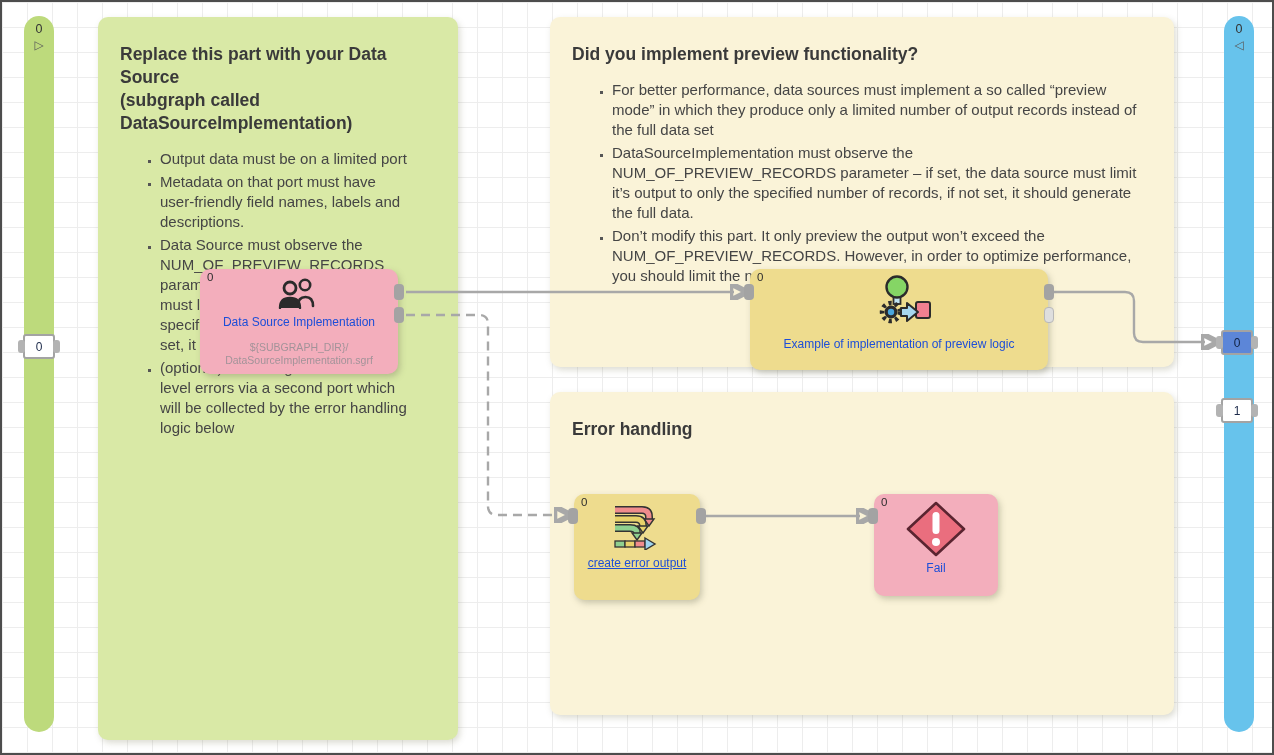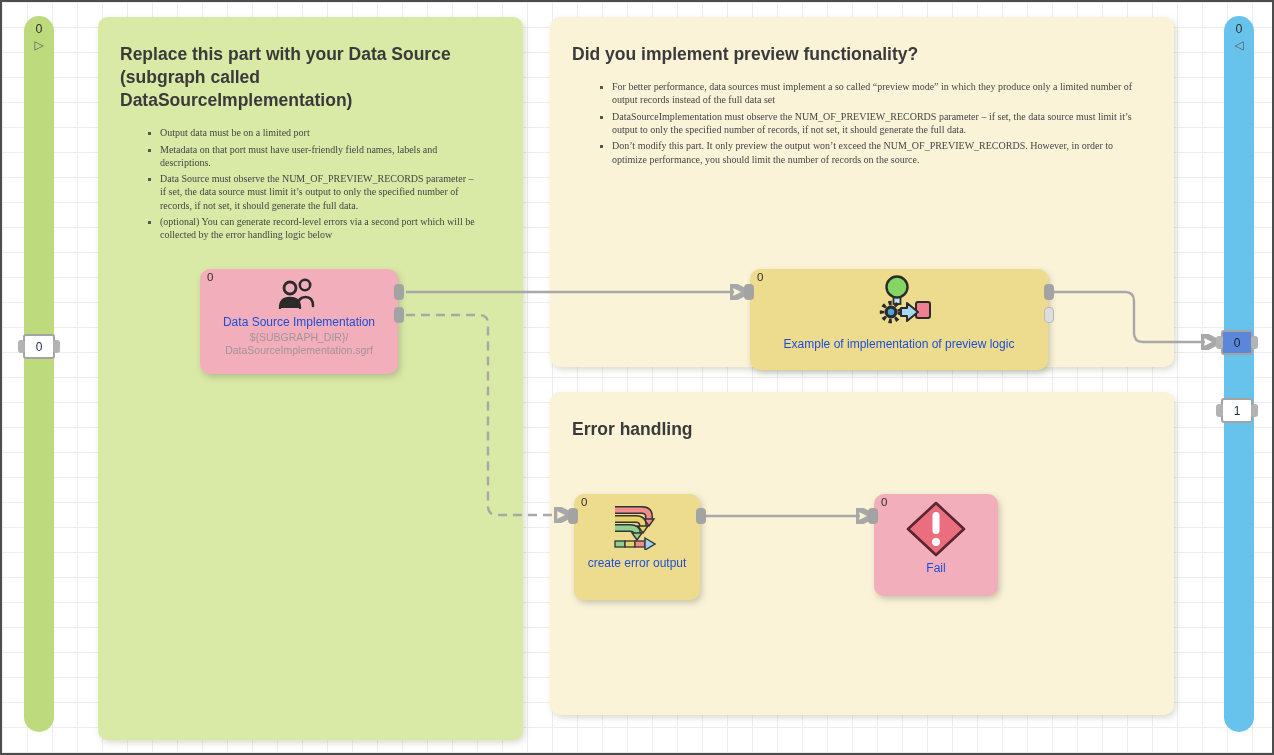--- a/index.html
+++ b/index.html
@@ -10,21 +10,21 @@
     background-image:
       repeating-linear-gradient(to right,#ededed 0 1px,transparent 1px 25px),
       repeating-linear-gradient(to bottom,#ededed 0 1px,transparent 1px 25px);
   }
   .panel{position:absolute;border-radius:10px;box-shadow:2px 3px 6px rgba(140,140,110,.30);z-index:1;}
   .panel.green{background:var(--green-panel);}
   .panel.yellow{background:var(--yellow-panel);}
   .panel-title{font-weight:bold;font-size:17.5px;color:#3a3a3a;line-height:1.32;}
   .panel .inner{padding:26px 26px 0 22px;}
   ul.bullets{margin:14px 0 0 0;padding-left:40px;list-style:square;}
-  ul.bullets li{font-size:10px;color:#454545;line-height:1.33;margin-bottom:3px;font-family:Liberation Serif, serif;}
+  ul.bullets li{font-size:15px;color:#454545;line-height:1.33;margin-bottom:3px;}
   ul.bullets li::marker{color:#555;font-size:9px;}
 
   .vbar{position:absolute;width:30px;height:716px;top:14px;border-radius:15px;z-index:2;text-align:center;}
   .vbar.left{left:22px;background:var(--green-bar);}
   .vbar.right{left:1222px;background:var(--blue-bar);}
   .bar-num{display:block;margin-top:6px;font-size:12.5px;color:#333;}
   .bar-arrow{display:block;margin-top:2px;font-size:12px;color:#5a5a5a;}
 
   .portbox{position:absolute;width:32px;height:25px;box-sizing:border-box;border:2px solid #a3a3a3;
     background:#fff;border-radius:3px;z-index:4;display:flex;align-items:center;justify-content:center;
@@ -32,35 +32,35 @@
   .portbox .bump{position:absolute;width:7px;height:13px;background:#b3b3b3;border-radius:3px;top:4px;z-index:-1;}
   .portbox .bump.l{left:-7px;} .portbox .bump.r{right:-7px;}
   .portbox.selected{background:var(--selected-port);color:#102040;}
 
   .comp{position:absolute;border-radius:10px;box-shadow:2px 3px 6px rgba(120,120,95,.38);z-index:3;
     display:flex;flex-direction:column;align-items:center;}
   .comp.pink{background:var(--pink-comp);}
   .comp.yellow{background:var(--yellow-comp);}
   .badge{position:absolute;left:7px;top:2px;font-size:11.5px;color:#2d2d2d;}
   .comp-label{font-size:12px;color:#1d4ed8;text-align:center;}
-  .comp-sub{font-size:10.5px;color:#a29399;text-align:center;line-height:1.25;margin-top:2px;}
+  .comp-sub{font-size:10.5px;color:#a29399;text-align:center;line-height:1.25;margin-top:12px;}
   .port{position:absolute;width:10px;height:16px;background:#a3a3a3;border-radius:4px;z-index:5;}
   .port.in{left:-6px;} .port.out{right:-6px;}
   .port.unconnected{background:#dedede;border:1px solid #b8b8b8;box-sizing:border-box;}
 
   svg.wires{position:absolute;left:0;top:0;z-index:2;}
   svg.wires path{fill:none;stroke:#a8a8a8;stroke-width:2.4;}
   .icon-svg{display:block;}
 </style>
 </head>
 <body>
 
 <div class="canvas">
 
-  <div class="panel green" style="left:96px;top:15px;width:425px;height:723px;">
+  <div class="panel green" style="left:96px;top:15px;width:360px;height:723px;">
     <div class="inner">
       <div class="panel-title">
         <div>Replace this part with your Data Source</div>
         <div>(subgraph called DataSourceImplementation)</div>
       </div>
       <ul class="bullets" style="padding-right:20px;">
           <li>Output data must be on a limited port</li>
           <li>Metadata on that port must have user-friendly field names, labels and descriptions.</li>
           <li>Data Source must observe the NUM_OF_PREVIEW_RECORDS parameter – if set, the data source must limit it’s output to only the specified number of records, if not set, it should generate the full data.</li>
           <li>(optional) You can generate record-level errors via a second port which will be collected by the error handling logic below</li>
@@ -166,21 +166,21 @@
       <path d="M3,15 H24 Q31,15 31,22" fill="none" stroke="#e8d26a" stroke-width="5"></path>
       <polygon points="26,22 36,22 31,29" fill="#e8d26a" stroke="#333" stroke-width="1.4"></polygon>
       <path d="M3,24 H18 Q25,24 25,29" fill="none" stroke="#333" stroke-width="8"></path>
       <path d="M3,24 H18 Q25,24 25,29" fill="none" stroke="#8fd08f" stroke-width="5"></path>
       <polygon points="20,29 30,29 25,36" fill="#8fd08f" stroke="#333" stroke-width="1.4"></polygon>
       <rect x="3" y="37" width="10" height="6" fill="#8fd08f" stroke="#333" stroke-width="1.3"></rect>
       <rect x="13" y="37" width="10" height="6" fill="#e8d26a" stroke="#333" stroke-width="1.3"></rect>
       <rect x="23" y="37" width="10" height="6" fill="#f08c8c" stroke="#333" stroke-width="1.3"></rect>
       <polygon points="33,34 43,40 33,46" fill="#9fd4ef" stroke="#333" stroke-width="1.4"></polygon>
     </svg>
-    <div class="comp-label" style="margin-top:6px;">create error output</div>
+    <div class="comp-label" style="margin-top:6px;text-decoration:underline;">create error output</div>
     <span class="port in" style="top:14px;"></span>
     <span class="port out" style="top:14px;"></span>
   </div>
 
   <div class="comp pink" style="left:872px;top:492px;width:124px;height:96px;padding-top:6px;">
     <span class="badge">0</span>
     <svg class="icon-svg" width="62" height="58" viewBox="0 0 62 58">
       <polygon points="31,3 59,29 31,55 3,29" fill="#ea6e7e" stroke="#5a2430" stroke-width="2.6" stroke-linejoin="round"></polygon>
       <rect x="27.5" y="12" width="7" height="22" rx="3.5" fill="#ffffff"></rect>
       <circle cx="31" cy="42" r="4" fill="#ffffff"></circle>

